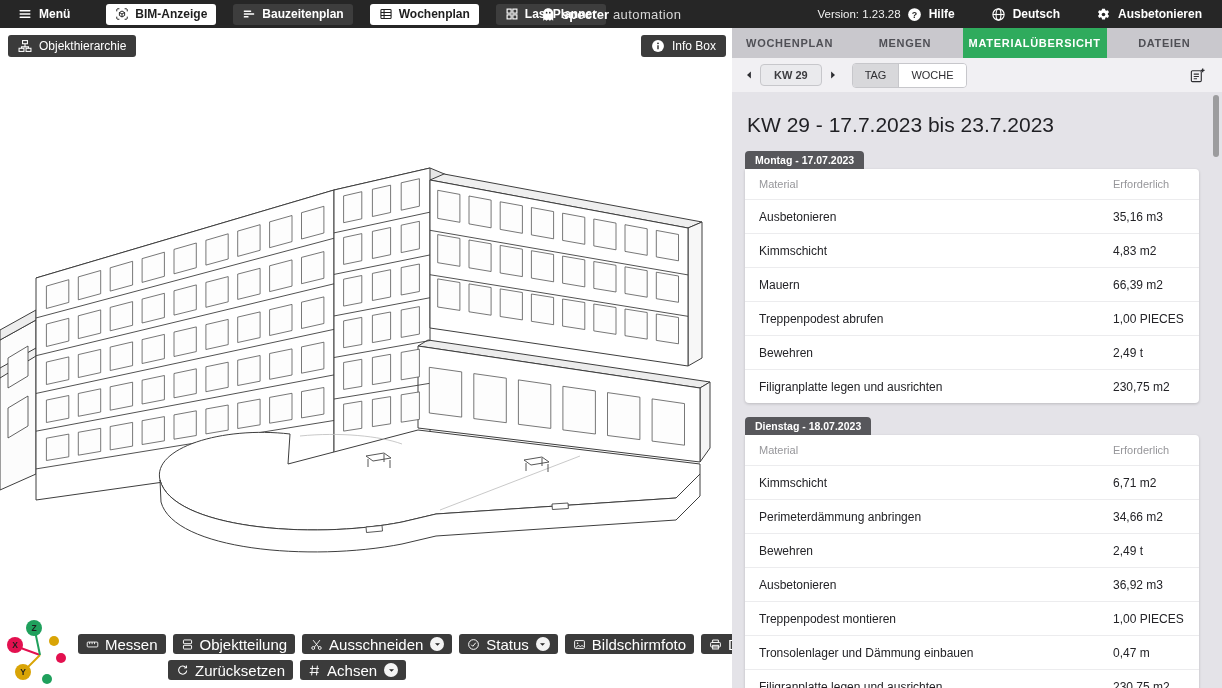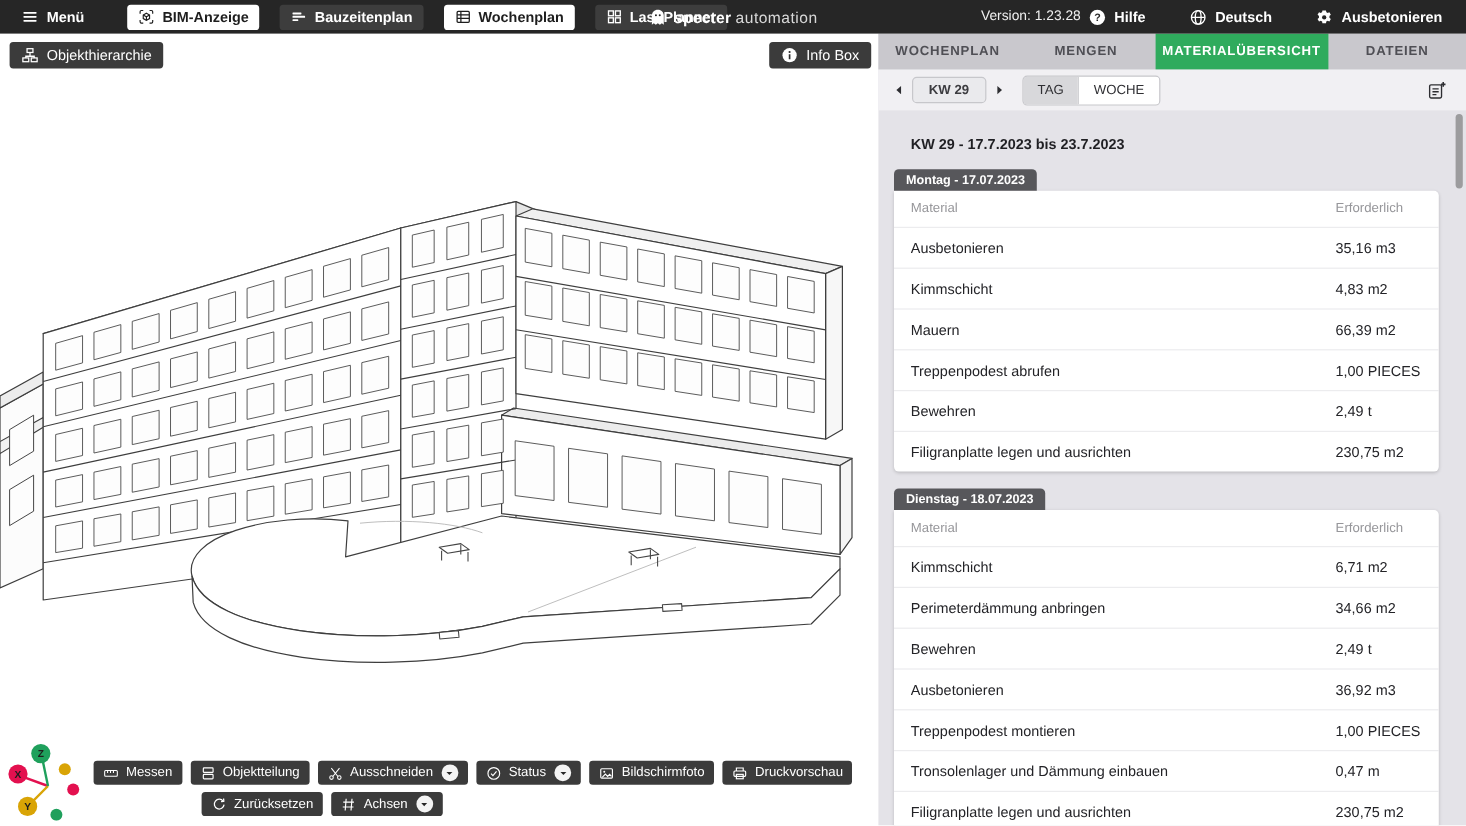--- a/index.html
+++ b/index.html
@@ -32,21 +32,21 @@
   .viewport{position:absolute;top:28px;left:0;width:732px;height:660px;background:#ffffff;overflow:hidden}
   #model{position:absolute;inset:0;width:732px;height:660px;pointer-events:none}
   .overlay-btn{position:absolute;display:flex;align-items:center;gap:7px;height:22px;padding:0 10px;
                background:#3b3b3b;color:#fff;font-size:12px;border-radius:3px;border:none;z-index:5}
   #btn-hierarchy{top:7px;left:8px}
   #btn-infobox{top:7px;right:6px}
   .toolbar{position:absolute;display:flex;gap:7px;z-index:5}
   #toolbar1{left:78px;bottom:34px}
   #toolbar2{left:168px;bottom:8px}
   .tool-btn{display:flex;align-items:center;gap:6px;height:20px;padding:0 8px;background:#3b3b3b;
-            color:#fff;font-size:11px;border-radius:3px;border:none;white-space:nowrap}
+            color:#fff;font-size:15px;border-radius:3px;border:none;white-space:nowrap}
   .tool-btn .ic{width:13px;height:13px}
   .dd{width:14px;height:14px;border-radius:50%;background:#f4f4f4;display:inline-flex;align-items:center;
       justify-content:center;margin-left:1px;flex:none}
   .dd svg{width:9px;height:9px}
   #gizmo{position:absolute;left:4px;bottom:4px;width:64px;height:70px;z-index:5}
 
   
   .panel{position:absolute;top:28px;left:732px;width:490px;height:660px;background:#e4e3e8;
          display:flex;flex-direction:column}
   .tabs{display:flex;height:30px;background:#c9c8cd;flex:none}
@@ -60,21 +60,21 @@
             font-size:11px;font-weight:700;color:#3c3c40;margin:0 4px}
   .seg{display:flex;height:23px;border:1px solid #c7c7cb;border-radius:4px;overflow:hidden;margin-left:12px}
   .seg-item{display:flex;align-items:center;padding:0 12px;font-size:11px;font-weight:400;color:#2f2f33;
             background:#d8d8db;border:none}
   .seg-item + .seg-item{border-left:1px solid #c7c7cb}
   .seg-item.active{background:#fff}
   .add-note{margin-left:auto;background:none;border:none;color:#2e2e32;display:flex;padding:2px}
   .add-note svg{width:17px;height:17px}
 
   .content{flex:1;overflow:hidden;padding:0 23px 0 13px;position:relative}
-  .heading{font-size:12px;font-weight:700;color:#1f1f23;margin:21px 0 13px 14px}
+  .heading{font-size:21px;font-weight:400;color:#1f1f23;margin:21px 0 13px 2px}
   .day-sec{margin-bottom:13px}
   .day-badge{display:inline-block;background:#57575b;color:#fff;font-size:10.5px;font-weight:700;
              padding:3px 10px 3px 10px;border-radius:4px 4px 0 0;line-height:12px}
   .card{background:#fff;border-radius:4px;border-top-left-radius:0;box-shadow:0 1px 3px rgba(0,0,0,.18)}
   .thead{display:flex;align-items:center;height:30px;padding:0 6px 0 14px;font-size:11px;color:#96969a}
   .trow{display:flex;align-items:center;height:33px;padding:0 6px 0 14px;border-top:1px solid #ececee;
         font-size:12px;color:#232327}
   .mat{flex:1;overflow:hidden;white-space:nowrap}
   .val{width:80px;flex:none;white-space:nowrap}
   .scroll-thumb{position:absolute;top:67px;right:3px;width:6px;height:62px;background:#9c9c9e;border-radius:3px}

